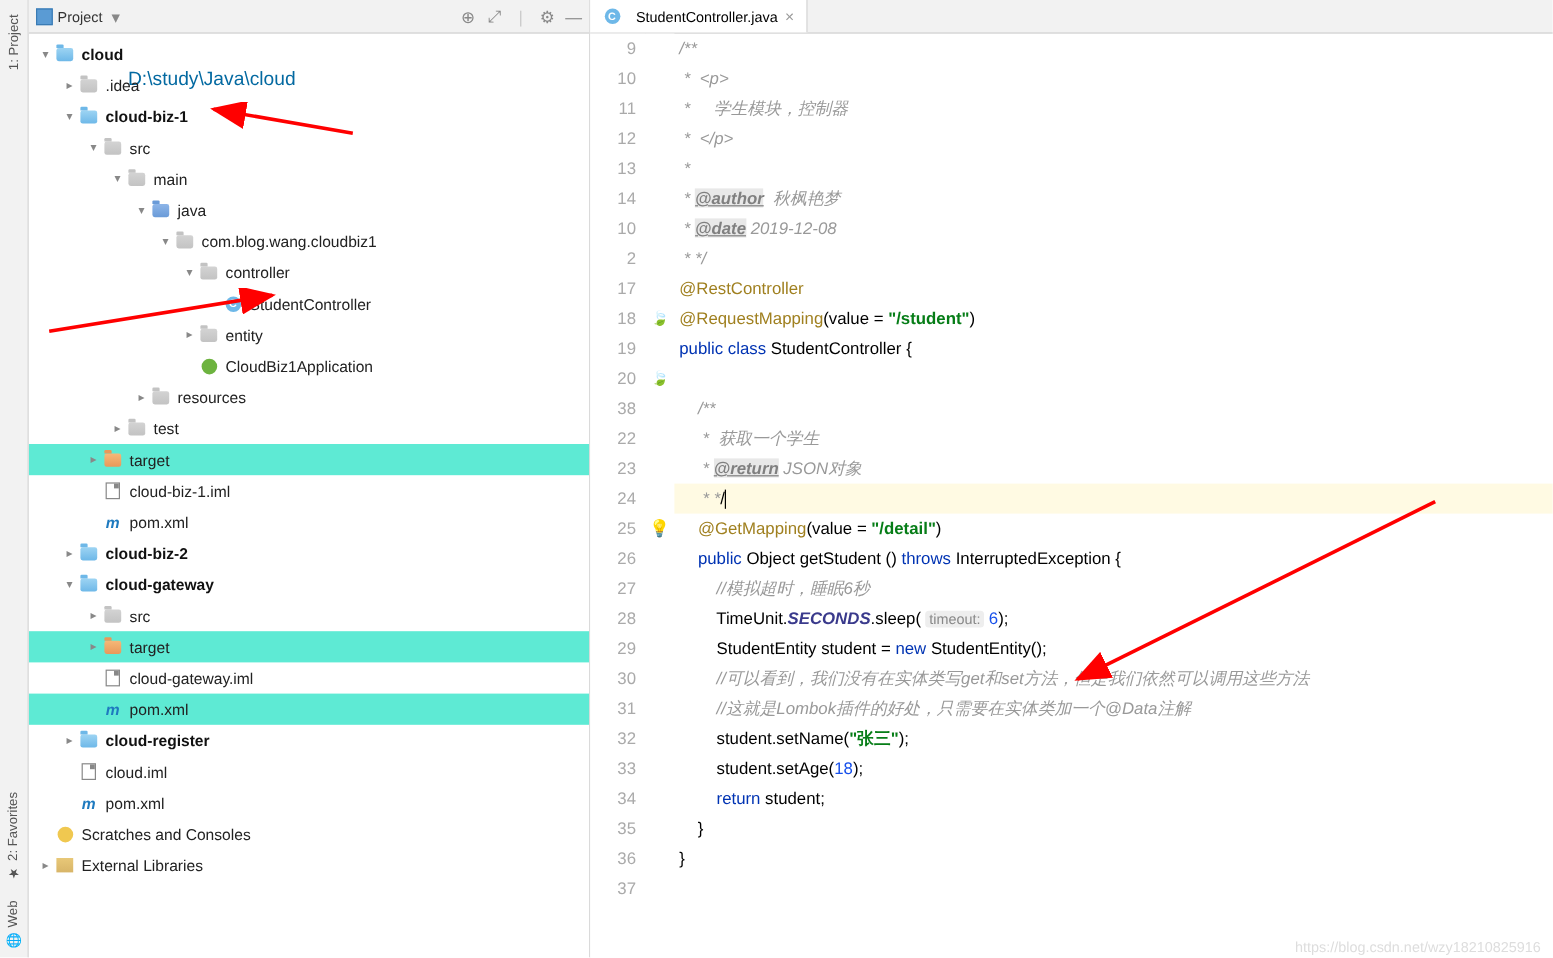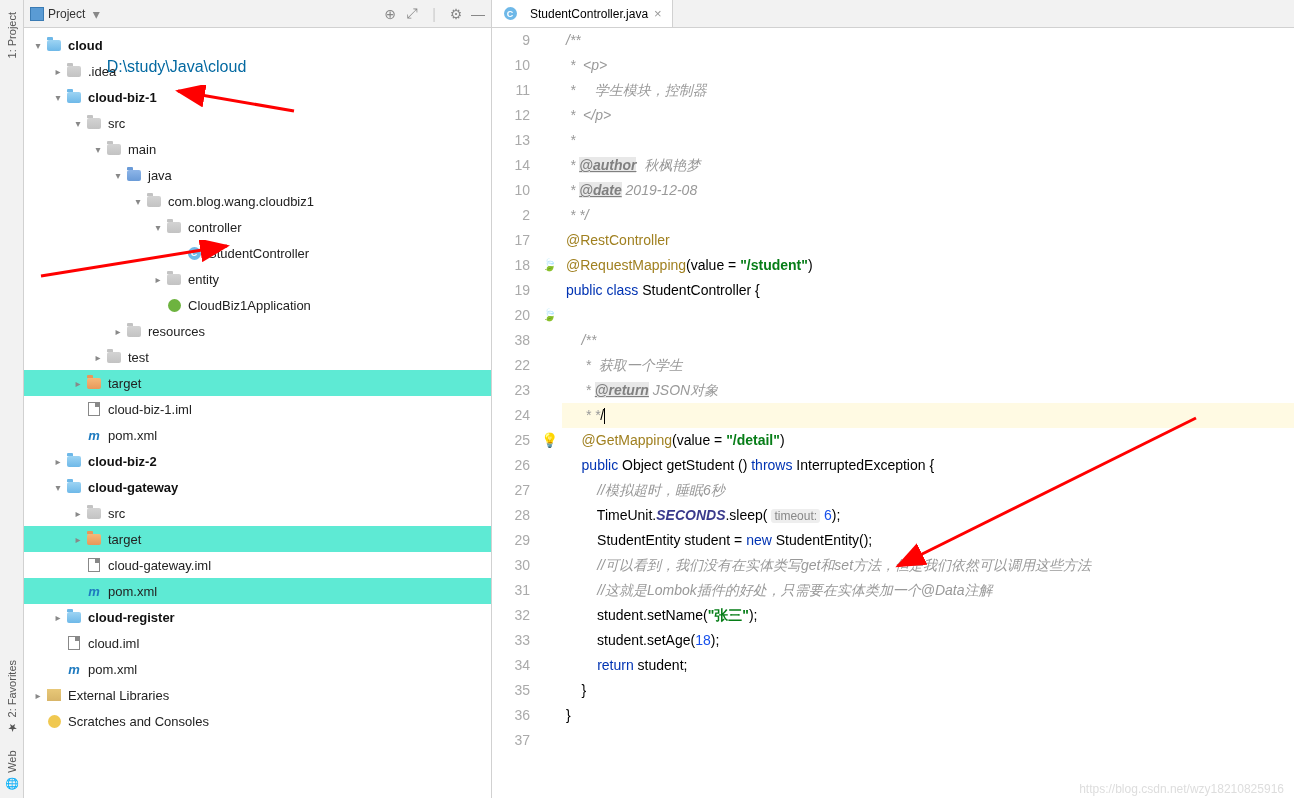--- a/index.html
+++ b/index.html
@@ -267,32 +267,32 @@
           <span class="lbl-n">cloud.iml</span>
         </div>
       <div class="row" style="padding-left:28px">
           <span class="arrow none"></span>
           <span class="nico">
             <span class="ico-m">m</span>
           </span>
           <span class="lbl-n">pom.xml</span>
         </div>
       <div class="row" style="padding-left:8px">
+          <span class="arrow none"></span>
+          <span class="nico">
+            <span class="ico-scr"></span>
+          </span>
+          <span class="lbl-n">Scratches and Consoles</span>
+        </div>
+      <div class="row" style="padding-left:8px">
           <span class="arrow closed"></span>
           <span class="nico">
             <span class="ico-lib"></span>
           </span>
           <span class="lbl-n">External Libraries</span>
-        </div>
-      <div class="row" style="padding-left:8px">
-          <span class="arrow none"></span>
-          <span class="nico">
-            <span class="ico-scr"></span>
-          </span>
-          <span class="lbl-n">Scratches and Consoles</span>
         </div>
 
       <svg class="red-arrow" style="left:150px;top:57px" width="130" height="30">
           <defs>
             <marker id="ah1" markerWidth="10" markerHeight="8" refX="9" refY="4" orient="auto">
               <polygon points="0 0,10 4,0 8" fill="#f00"></polygon>
             </marker>
           </defs>
           <line x1="120" y1="26" x2="4" y2="6" stroke="#f00" stroke-width="3" marker-end="url(#ah1)"></line>
         </svg>

